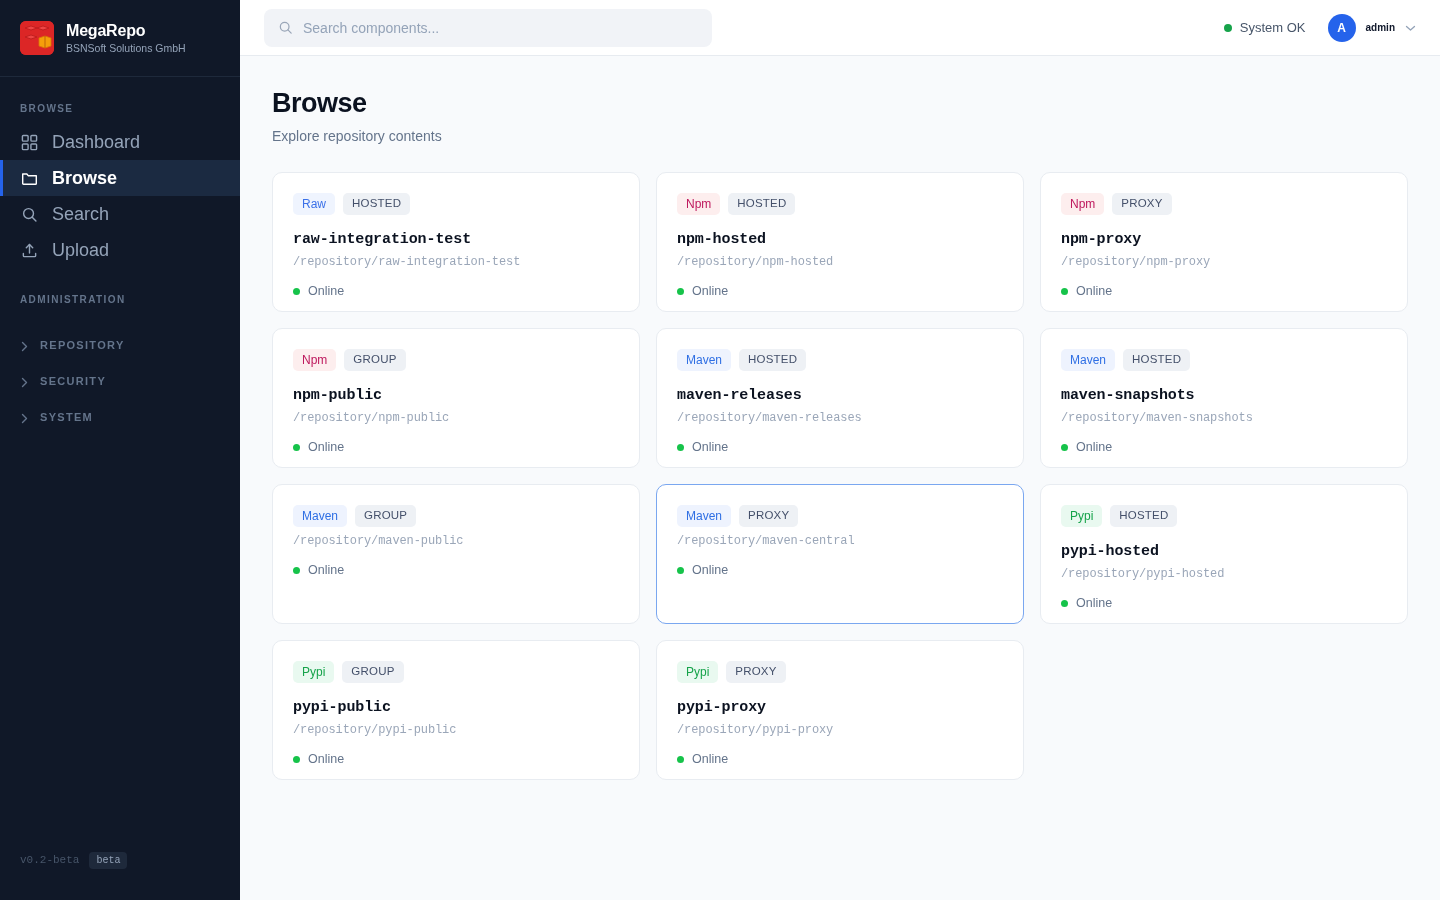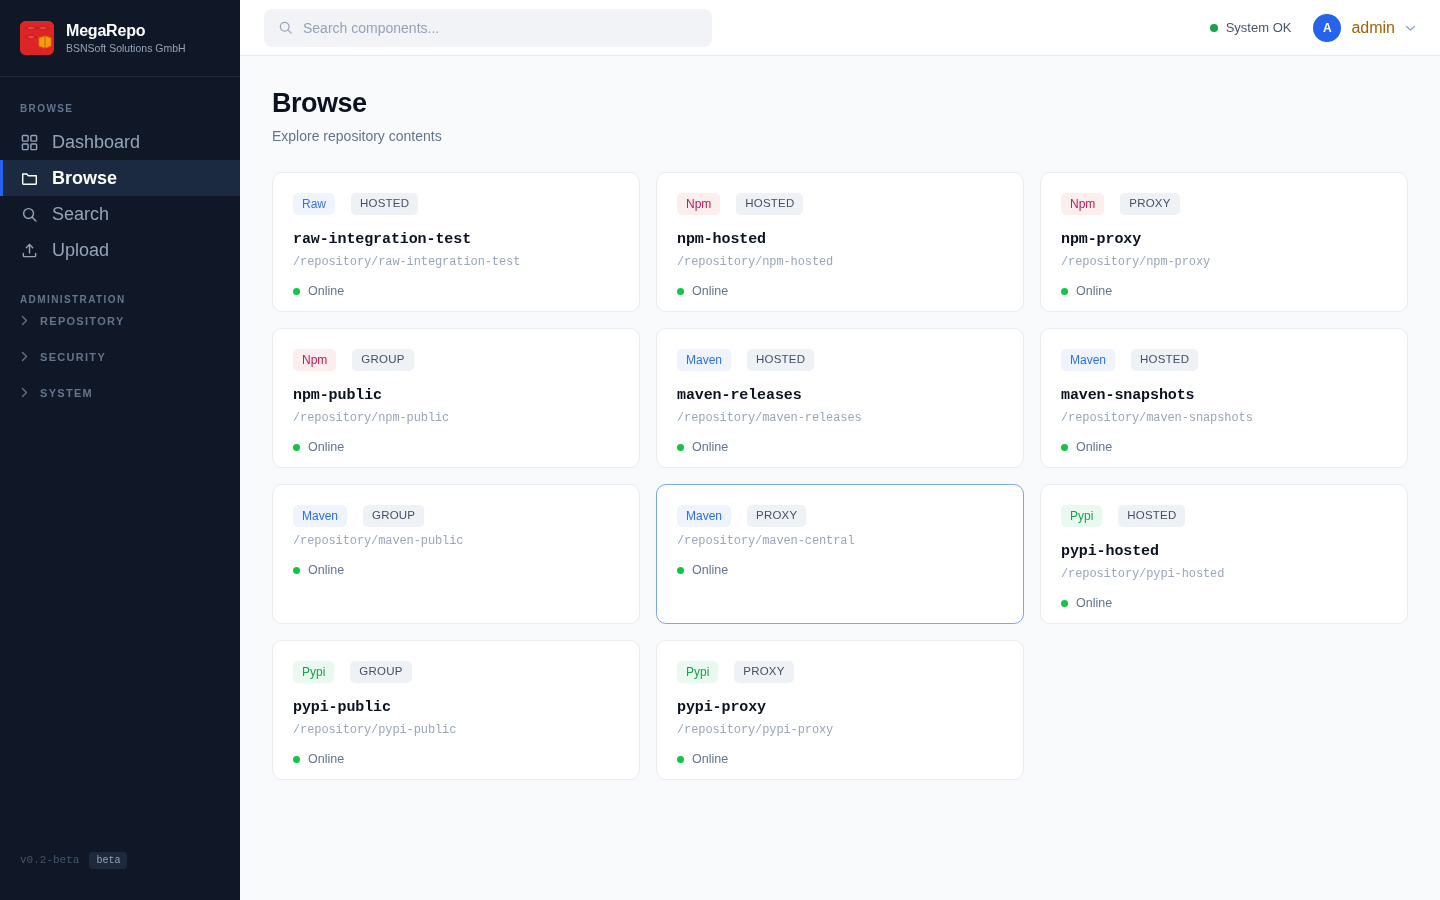--- a/index.html
+++ b/index.html
@@ -75,21 +75,21 @@
   .nav-item .nav-ico svg { display: block; }
   .nav-item.active {
     background: #1b2a41;
     color: #ffffff;
     border-left: 3px solid #2563eb;
     font-weight: bold;
   }
 
   .admin-group {
     display: flex;
-    align-items: flex-start;
+    align-items: flex-end;
     gap: 10px;
     height: 36px;
     padding: 0 20px;
     color: #64748b;
     font-size: 11px;
     font-weight: bold;
     letter-spacing: 1.3px;
     cursor: pointer;
   }
   .chev { width: 10px; height: 10px; flex: 0 0 10px; display:flex; align-items:center; }
@@ -148,21 +148,21 @@
   .dot { width: 8px; height: 8px; border-radius: 50%; display:inline-block; }
   .dot-green { background: #16a34a; }
 
   .user-box { display: flex; align-items: center; gap: 10px; cursor: pointer; }
   .avatar {
     width: 28px; height: 28px; border-radius: 50%;
     background: #2563eb; color: #fff;
     font-size: 12px; font-weight: bold;
     display: flex; align-items: center; justify-content: center;
   }
-  .user-name { font-size: 16px; font-weight: normal; color: #a16207; }
+  .user-name { font-size: 10px; font-weight: bold; color: #0f172a; }
   .caret { color: #94a3b8; font-size: 11px; }
 
   
   .content { flex: 1 1 auto; overflow: hidden; padding: 32px 32px 0 32px; }
   .page-title { font-size: 27px; font-weight: bold; color: #0b1220; letter-spacing: -0.5px; }
   .page-sub { font-size: 14px; color: #64748b; margin-top: 9px; }
 
   .filter-wrap { margin-top: 29px; }
   .filter-box {
     width: 448px; height: 40px;
@@ -189,21 +189,21 @@
   .card {
     background: #ffffff;
     border: 1px solid #e8ecf1;
     border-radius: 10px;
     padding: 20px 20px 18px 20px;
     height: 140px;
     cursor: pointer;
   }
   .card.selected { border: 1px solid #7aa7f0; }
 
-  .badges { display: flex; gap: 16px; align-items: center; }
+  .badges { display: flex; gap: 8px; align-items: center; }
   .badge {
     font-size: 12px;
     border-radius: 5px;
     padding: 3px 9px;
     line-height: 1.35;
     font-weight: normal;
   }
   .badge-fmt-raw   { background: #eff4fe; color: #3b71e8; }
   .badge-fmt-npm   { background: #fdeeee; color: #be185d; }
   .badge-fmt-maven { background: #eef3fe; color: #2f6fe4; }

